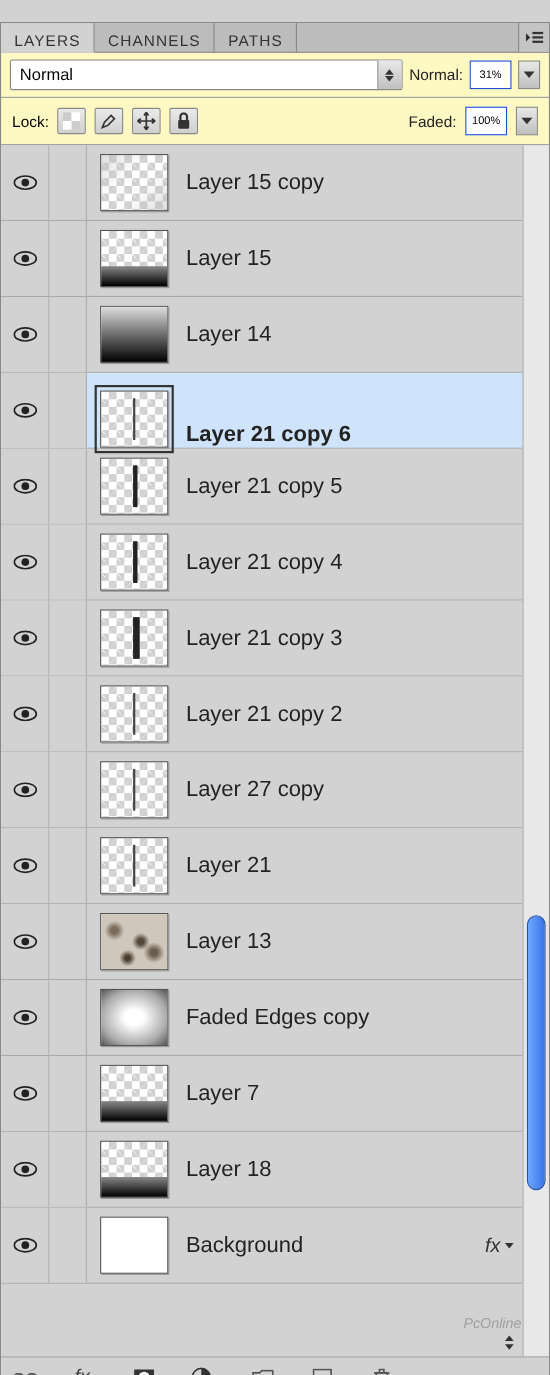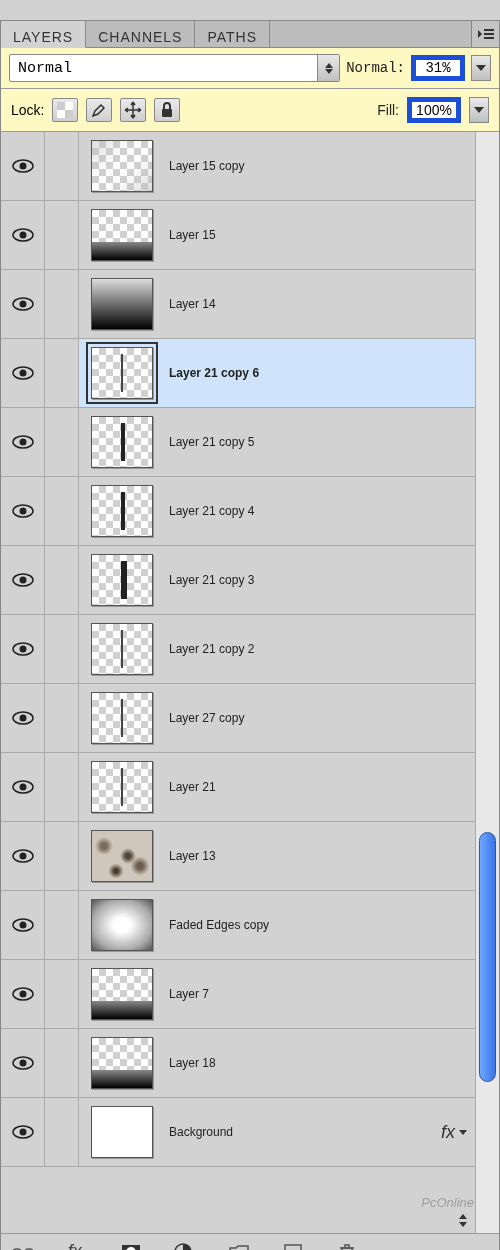--- a/index.html
+++ b/index.html
@@ -51,21 +51,20 @@
   background: #c4c4c4;
   border-left: 1px solid #888;
 }
 .panel-menu svg { width: 16px; height: 12px; }
 .controls-row {
   display: flex;
   align-items: center;
   padding: 6px 8px;
   gap: 6px;
   border-bottom: 1px solid #999;
-  font-family: Liberation Mono, monospace;
 }
 .blend-select {
   flex: 1;
   height: 28px;
   border: 1px solid #888;
   background: #fff;
   display: flex;
   align-items: center;
   padding: 0 8px;
   font-size: 15px;
@@ -74,22 +73,22 @@
 }
 .blend-select .arrow {
   position: absolute; right: 0; top: 0; bottom: 0; width: 22px;
   background: linear-gradient(#e8e8e8,#c0c0c0);
   border-left: 1px solid #888;
   display: flex; flex-direction: column; align-items: center; justify-content: center;
   gap: 1px;
 }
 .opacity-label, .fill-label { font-size: 14px; color: #222; }
 .pct-box {
-  width: 54px; height: 26px; border: 5px solid #1d4ed8; background: #fff;
-  display: flex; align-items: center; justify-content: center; font-size: 14px;
+  width: 38px; height: 26px; border: 1px solid #1d4ed8; background: #fff;
+  display: flex; align-items: center; justify-content: center; font-size: 10px;
 }
 .dd-btn {
   width: 20px; height: 26px; background: linear-gradient(#e8e8e8,#c0c0c0);
   border: 1px solid #888; display: flex; align-items: center; justify-content: center;
 }
 .tri-dn {
   width: 0; height: 0; border-left: 5px solid transparent; border-right: 5px solid transparent; border-top: 6px solid #333;
 }
 .tri-up {
   width: 0; height: 0; border-left: 4px solid transparent; border-right: 4px solid transparent; border-bottom: 5px solid #333;
@@ -110,21 +109,21 @@
 .layers-scroll {
   flex: 1; overflow: hidden; display: flex; position: relative; background: #d2d2d2;
 }
 .layers-list { flex: 1; }
 .layer-row {
   display: flex; align-items: center;
   height: 69px;
   border-bottom: 1px solid #aaa;
   background: #d2d2d2;
 }
-.layer-row.selected { background: #cfe4fa; }
+.layer-row.selected { background: #cfe4fa; align-items: flex-end; }
 .vis-col {
   width: 44px; height: 100%; border-right: 1px solid #aaa;
   display: flex; align-items: center; justify-content: center;
   background: #d2d2d2;
 }
 .eye { width: 22px; height: 14px; }
 .eye svg { width: 22px; height: 14px; }
 .link-col {
   width: 34px; height: 100%; border-right: 1px solid #aaa;
   background: #d2d2d2;
@@ -163,21 +162,21 @@
                     radial-gradient(circle at 80% 70%, #6b5d4d 5%, transparent 16%),
                     radial-gradient(circle at 40% 80%, #4a3d30 4%, transparent 14%);
 }
 .thumb .vline { position: absolute; top: 6px; bottom: 6px; left: 48%; width: 3px; background: #222; }
 .thumb .vline.thin { width: 2px; background: #444; }
 .thumb .vline.med { width: 4px; }
 .thumb .vline.thick { width: 6px; }
 .thumb .shade { position:absolute; inset:0; background: linear-gradient(135deg,#bbb 0%, transparent 40%, transparent 60%, #bbb 100%); opacity:.5; }
 .thumb.white { background: #fff; }
 .layer-name {
-  font-size: 12px; color: #222; padding-left: 4px;
+  font-size: 20px; color: #222; padding-left: 4px;
   white-space: nowrap;
 }
 .layer-row.selected .layer-name { font-weight: bold; }
 .fx-label {
   margin-left: auto; margin-right: 8px; font-style: italic; font-size: 18px; color: #333;
   display: flex; align-items: center; gap: 4px;
 }
 .scrollbar {
   width: 24px; background: #e8e8e8; border-left: 1px solid #aaa;
   position: relative;
@@ -257,21 +256,21 @@
           <path d="M9 1 L9 17 M1 9 L17 9 M9 1 L7 4 M9 1 L11 4 M9 17 L7 14 M9 17 L11 14 M1 9 L4 7 M1 9 L4 11 M17 9 L14 7 M17 9 L14 11" stroke="#333" stroke-width="1.5" fill="none"></path>
         </svg>
     </div>
     <div class="lock-btn">
       <svg width="14" height="16" viewBox="0 0 14 16">
           <rect x="2" y="7" width="10" height="8" rx="1" fill="#333"></rect>
           <path d="M4 7 V4 a3 3 0 0 1 6 0 V7" stroke="#333" stroke-width="2" fill="none"></path>
         </svg>
     </div>
     <span style="flex:1"></span>
-    <span class="fill-label">Fill:</span>
+    <span class="fill-label">Faded:</span>
     <div class="pct-box">100%</div>
     <div class="dd-btn">
         <div class="tri-dn"></div>
       </div>
   </div>
 
   <div class="layers-scroll">
     <div class="layers-list" id="layers-list">
         <div class="layer-row">
           <div class="vis-col">

